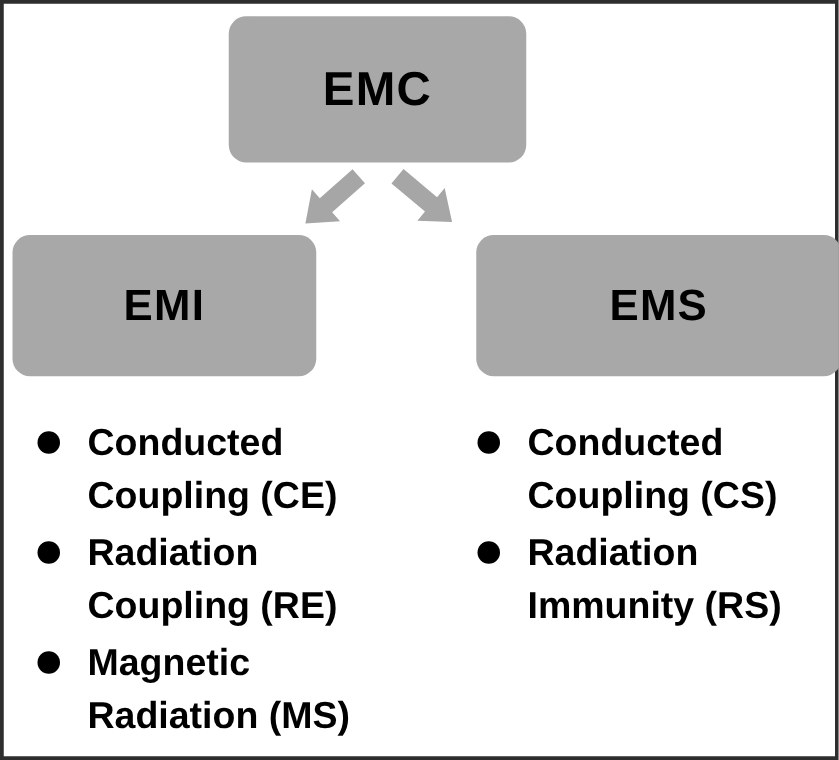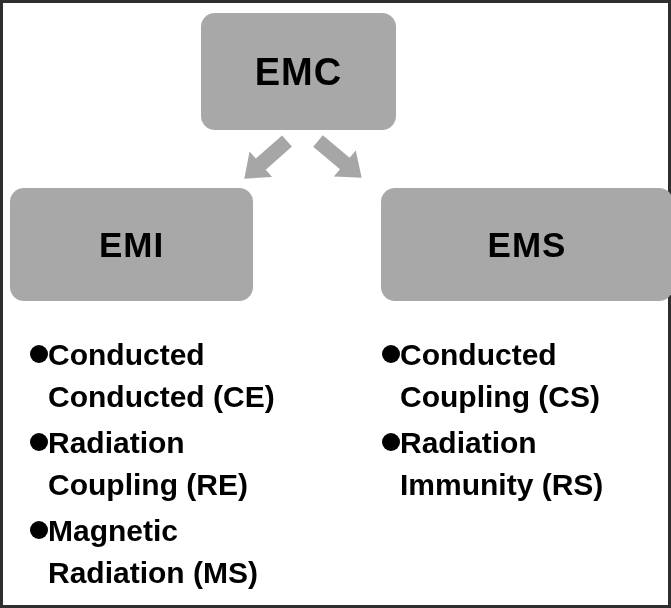--- a/index.html
+++ b/index.html
@@ -20,21 +20,21 @@
     position: absolute;
     background: var(--box-fill, #a8a8a8);
     border-radius: 14px;
     color: var(--text, #000000);
     display: flex;
     flex-direction: column;
     align-items: center;
     justify-content: center;
     text-align: center;
   }
-  .node-root { left: 201px; top: 13px; width: 195px; height: 117px; }
+  .node-root { left: 183px; top: 13px; width: 238px; height: 117px; }
   .node-emi  { left: 10px;  top: 188px; width: 243px; height: 113px; }
   .node-ems  { left: 381px; top: 188px; width: 292px; height: 113px; }
   .node-title { font-weight: bold; font-size: 38px; line-height: 42px; letter-spacing: 1px; }
   .node-emi .node-title, .node-ems .node-title { font-size: 35px; line-height: 40px; }
   .node-subtitle {
     font-weight: normal; font-size: 31px; line-height: 38px;
     transform: translateX(25px);
     white-space: nowrap;
   }
   .arrows { position: absolute; left: 235px; top: 132px; width: 140px; height: 58px; }
@@ -42,20 +42,21 @@
   .bullet-list { position: absolute; width: 320px; }
   .bullet-list-left  { left: 30px;  top: 334px; }
   .bullet-list-right { left: 382px; top: 334px; }
   .bullet-item { display: flex; align-items: flex-start; margin-bottom: 4px; }
   .bullet-dot {
     width: 18px; height: 18px; border-radius: 50%;
     background: var(--text, #000000);
     margin-top: 11px; flex: 0 0 18px;
   }
   .bullet-text {
+    margin-left: 22px;
     font-weight: bold;
     font-size: 30px;
     line-height: 42px;
     color: var(--text, #000000);
     white-space: nowrap;
   }
 </style>
 </head>
 <body>
 
@@ -80,21 +81,21 @@
 
 <div class="node node-ems">
   <div class="node-title">EMS</div>
 </div>
 
 <div class="bullet-list bullet-list-left">
   <div class="bullet-item">
     <div class="bullet-dot"></div>
     <div class="bullet-text">
       <div>Conducted</div>
-      <div>Conducted (CE)</div>
+      <div>Coupling (CE)</div>
     </div>
   </div>
   <div class="bullet-item">
     <div class="bullet-dot"></div>
     <div class="bullet-text">
       <div>Radiation</div>
       <div>Coupling (RE)</div>
     </div>
   </div>
   <div class="bullet-item">

